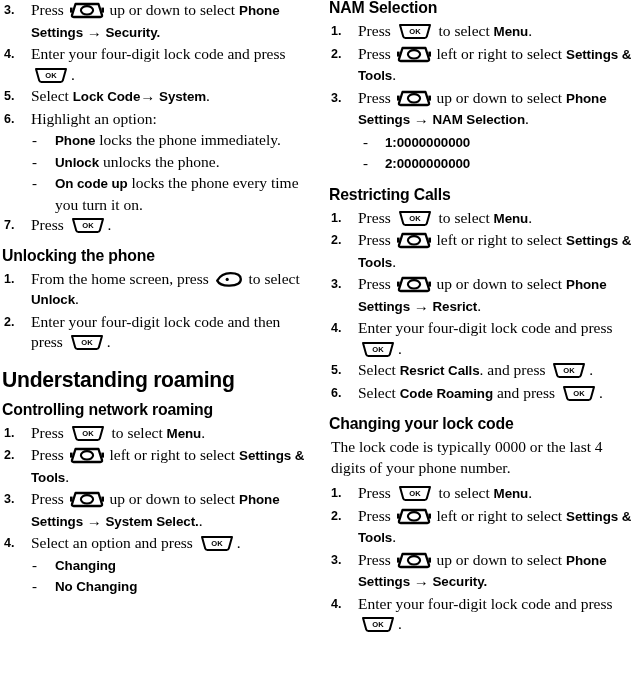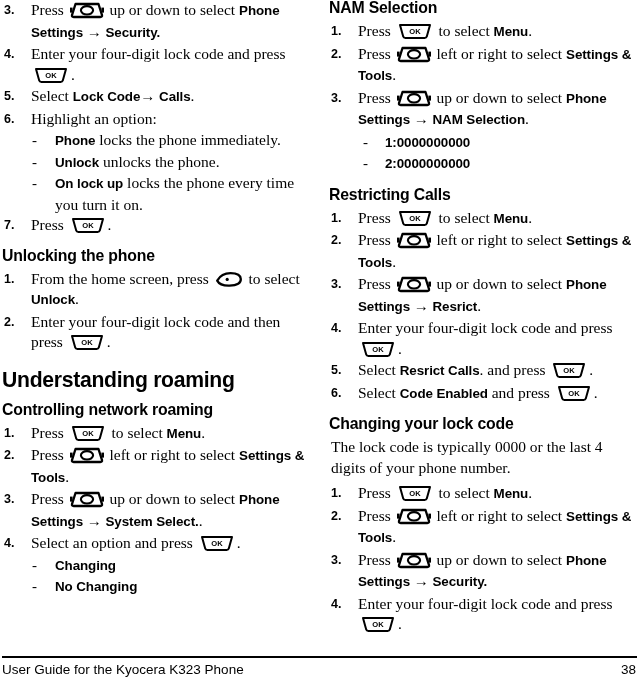--- a/index.html
+++ b/index.html
@@ -168,28 +168,28 @@
           <li><span class="num">3.</span>Press <span class="key"><svg width="34" height="17" viewBox="0 0 34 17">
                 <path d="M5.5 2.0 L28.5 2.0 L32.0 13.2 Q32.4 14.6 30.6 15.0 L3.4 15.0 Q1.6 14.6 2.0 13.2 Z" fill="none" stroke="#000" stroke-width="2.3" stroke-linejoin="round"></path>
                 <ellipse cx="17" cy="8.3" rx="6.1" ry="4.2" fill="none" stroke="#000" stroke-width="2.1"></ellipse>
                 <rect x="0" y="5.6" width="2.6" height="5.0" fill="#000"></rect>
                 <rect x="31.4" y="5.6" width="2.6" height="5.0" fill="#000"></rect>
               </svg></span> up or down to select <span class="b">Phone Settings</span><span class="arrow"> → </span><span class="b">Security.</span></li>
           <li><span class="num">4.</span>Enter your four-digit lock code and press <span class="key"><svg width="36" height="17" viewBox="0 0 36 17">
                 <path d="M3.0 2.0 L33.0 2.0 L29.8 13.6 Q29.4 15.0 27.6 15.0 L8.4 15.0 Q6.6 15.0 6.2 13.6 Z" fill="none" stroke="#000" stroke-width="2.0" stroke-linejoin="round"></path>
                 <text x="18" y="11.4" font-family="Liberation Sans, sans-serif" font-size="7.6" font-weight="bold" text-anchor="middle" fill="#000">OK</text>
               </svg></span>.</li>
-          <li><span class="num">5.</span>Select <span class="b">Lock Code</span><span class="arrow">→ </span><span class="b">Calls</span>.</li>
+          <li><span class="num">5.</span>Select <span class="b">Lock Code</span><span class="arrow">→ </span><span class="b">System</span>.</li>
           <li><span class="num">6.</span>Highlight an option:</li>
         </ol>
 
       <ul class="dashes">
           <li><span class="dash">-</span><span class="b">Phone</span> locks the phone immediately.</li>
           <li><span class="dash">-</span><span class="b">Unlock</span> unlocks the phone.</li>
-          <li><span class="dash">-</span><span class="b">On lock up</span> locks the phone every time you turn it on.</li>
+          <li><span class="dash">-</span><span class="b">On code up</span> locks the phone every time you turn it on.</li>
         </ul>
 
       <ol class="steps">
           <li><span class="num">7.</span>Press <span class="key"><svg width="36" height="17" viewBox="0 0 36 17">
                 <path d="M3.0 2.0 L33.0 2.0 L29.8 13.6 Q29.4 15.0 27.6 15.0 L8.4 15.0 Q6.6 15.0 6.2 13.6 Z" fill="none" stroke="#000" stroke-width="2.0" stroke-linejoin="round"></path>
                 <text x="18" y="11.4" font-family="Liberation Sans, sans-serif" font-size="7.6" font-weight="bold" text-anchor="middle" fill="#000">OK</text>
               </svg></span>.</li>
         </ol>
 
       <h2 class="h-sub">Unlocking the phone</h2>
@@ -286,21 +286,21 @@
                 <rect x="31.4" y="5.6" width="2.6" height="5.0" fill="#000"></rect>
               </svg></span> up or down to select <span class="b">Phone Settings</span><span class="arrow"> → </span><span class="b">Resrict</span>.</li>
           <li><span class="num">4.</span>Enter your four-digit lock code and press <span class="key"><svg width="36" height="17" viewBox="0 0 36 17">
                 <path d="M3.0 2.0 L33.0 2.0 L29.8 13.6 Q29.4 15.0 27.6 15.0 L8.4 15.0 Q6.6 15.0 6.2 13.6 Z" fill="none" stroke="#000" stroke-width="2.0" stroke-linejoin="round"></path>
                 <text x="18" y="11.4" font-family="Liberation Sans, sans-serif" font-size="7.6" font-weight="bold" text-anchor="middle" fill="#000">OK</text>
               </svg></span>.</li>
           <li><span class="num">5.</span>Select <span class="b">Resrict Calls</span>. and press <span class="key"><svg width="36" height="17" viewBox="0 0 36 17">
                 <path d="M3.0 2.0 L33.0 2.0 L29.8 13.6 Q29.4 15.0 27.6 15.0 L8.4 15.0 Q6.6 15.0 6.2 13.6 Z" fill="none" stroke="#000" stroke-width="2.0" stroke-linejoin="round"></path>
                 <text x="18" y="11.4" font-family="Liberation Sans, sans-serif" font-size="7.6" font-weight="bold" text-anchor="middle" fill="#000">OK</text>
               </svg></span>.</li>
-          <li><span class="num">6.</span>Select <span class="b">Code Enabled</span> and press <span class="key"><svg width="36" height="17" viewBox="0 0 36 17">
+          <li><span class="num">6.</span>Select <span class="b">Code Roaming</span> and press <span class="key"><svg width="36" height="17" viewBox="0 0 36 17">
                 <path d="M3.0 2.0 L33.0 2.0 L29.8 13.6 Q29.4 15.0 27.6 15.0 L8.4 15.0 Q6.6 15.0 6.2 13.6 Z" fill="none" stroke="#000" stroke-width="2.0" stroke-linejoin="round"></path>
                 <text x="18" y="11.4" font-family="Liberation Sans, sans-serif" font-size="7.6" font-weight="bold" text-anchor="middle" fill="#000">OK</text>
               </svg></span>.</li>
         </ol>
 
       <h2 class="h-sub">Changing your lock code</h2>
 
       <p class="body">The lock code is typically 0000 or the last 4 digits of your phone number.</p>
 
       <ol class="steps">
@@ -321,18 +321,13 @@
                 <rect x="31.4" y="5.6" width="2.6" height="5.0" fill="#000"></rect>
               </svg></span> up or down to select <span class="b">Phone Settings</span><span class="arrow"> → </span><span class="b">Security.</span></li>
           <li><span class="num">4.</span>Enter your four-digit lock code and press <span class="key"><svg width="36" height="17" viewBox="0 0 36 17">
                 <path d="M3.0 2.0 L33.0 2.0 L29.8 13.6 Q29.4 15.0 27.6 15.0 L8.4 15.0 Q6.6 15.0 6.2 13.6 Z" fill="none" stroke="#000" stroke-width="2.0" stroke-linejoin="round"></path>
                 <text x="18" y="11.4" font-family="Liberation Sans, sans-serif" font-size="7.6" font-weight="bold" text-anchor="middle" fill="#000">OK</text>
               </svg></span>.</li>
         </ol>
     </div>
   </div>
 
-  <div class="footer">
-    <div class="rule"></div>
-    <div class="ftext ftitle">User Guide for the Kyocera K323 Phone</div>
-    <div class="ftext fpage">38</div>
-  </div>
 </div>
 
 </body></html>

